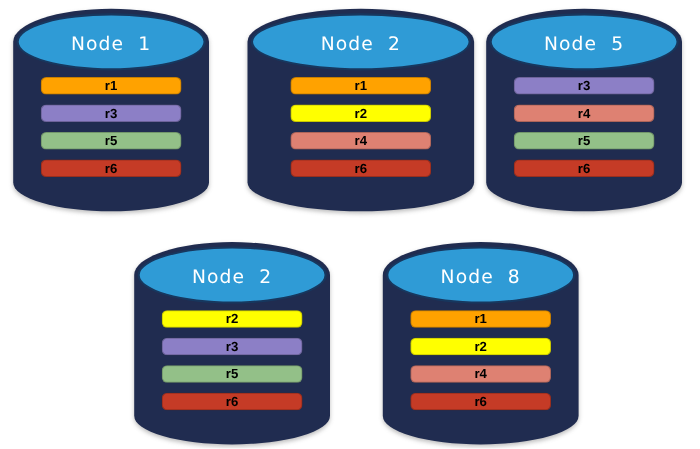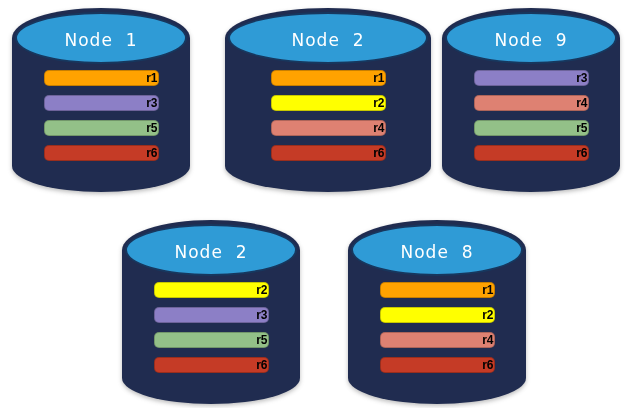--- a/index.html
+++ b/index.html
@@ -56,26 +56,26 @@
   }
   .bars {
     position: absolute;
     left: 0; right: 0; top: 62px;
     display: flex;
     flex-direction: column;
     align-items: center;
     gap: 9px;
   }
   .bar {
-    width: 115px;
+    width: 128px;
     height: 16px;
     box-sizing: border-box;
     border: 1px solid rgba(0,0,0,0.22);
     border-radius: 5px;
-    text-align: right;
+    text-align: center;
     font-size: 12px;
     font-weight: bold;
     line-height: 14px;
     color: var(--bar-text-color, #000000);
   }
 </style>
 </head>
 <body>
 
 <div class="canvas">
@@ -102,21 +102,21 @@
       <div class="bar" style="background: rgb(255, 162, 0);">r1</div>
       <div class="bar" style="background: rgb(255, 255, 0);">r2</div>
       <div class="bar" style="background: rgb(222, 129, 114);">r4</div>
       <div class="bar" style="background: rgb(197, 59, 38);">r6</div>
     </div>
   </div>
 
   <div class="cylinder node-pos-3">
     <div class="cyl-body"></div>
     <div class="cyl-cap">
-      <span class="cap-label">Node  9</span>
+      <span class="cap-label">Node  5</span>
     </div>
     <div class="bars">
       <div class="bar" style="background: rgb(140, 127, 198);">r3</div>
       <div class="bar" style="background: rgb(222, 129, 114);">r4</div>
       <div class="bar" style="background: rgb(147, 192, 136);">r5</div>
       <div class="bar" style="background: rgb(197, 59, 38);">r6</div>
     </div>
   </div>
 
   <div class="cylinder node-pos-4">

